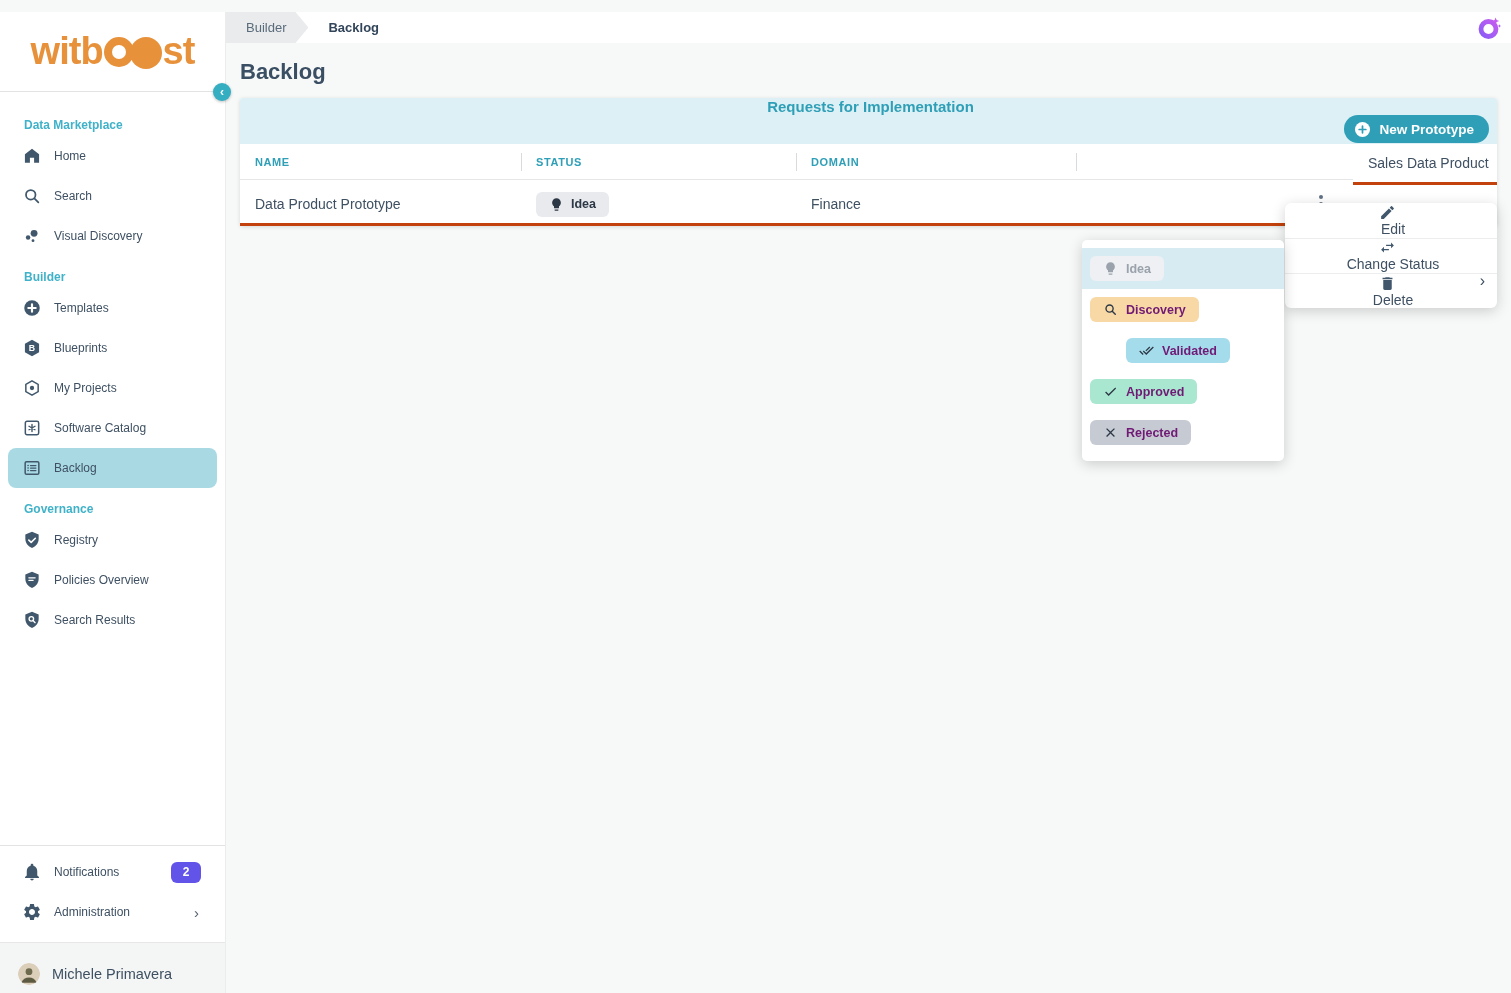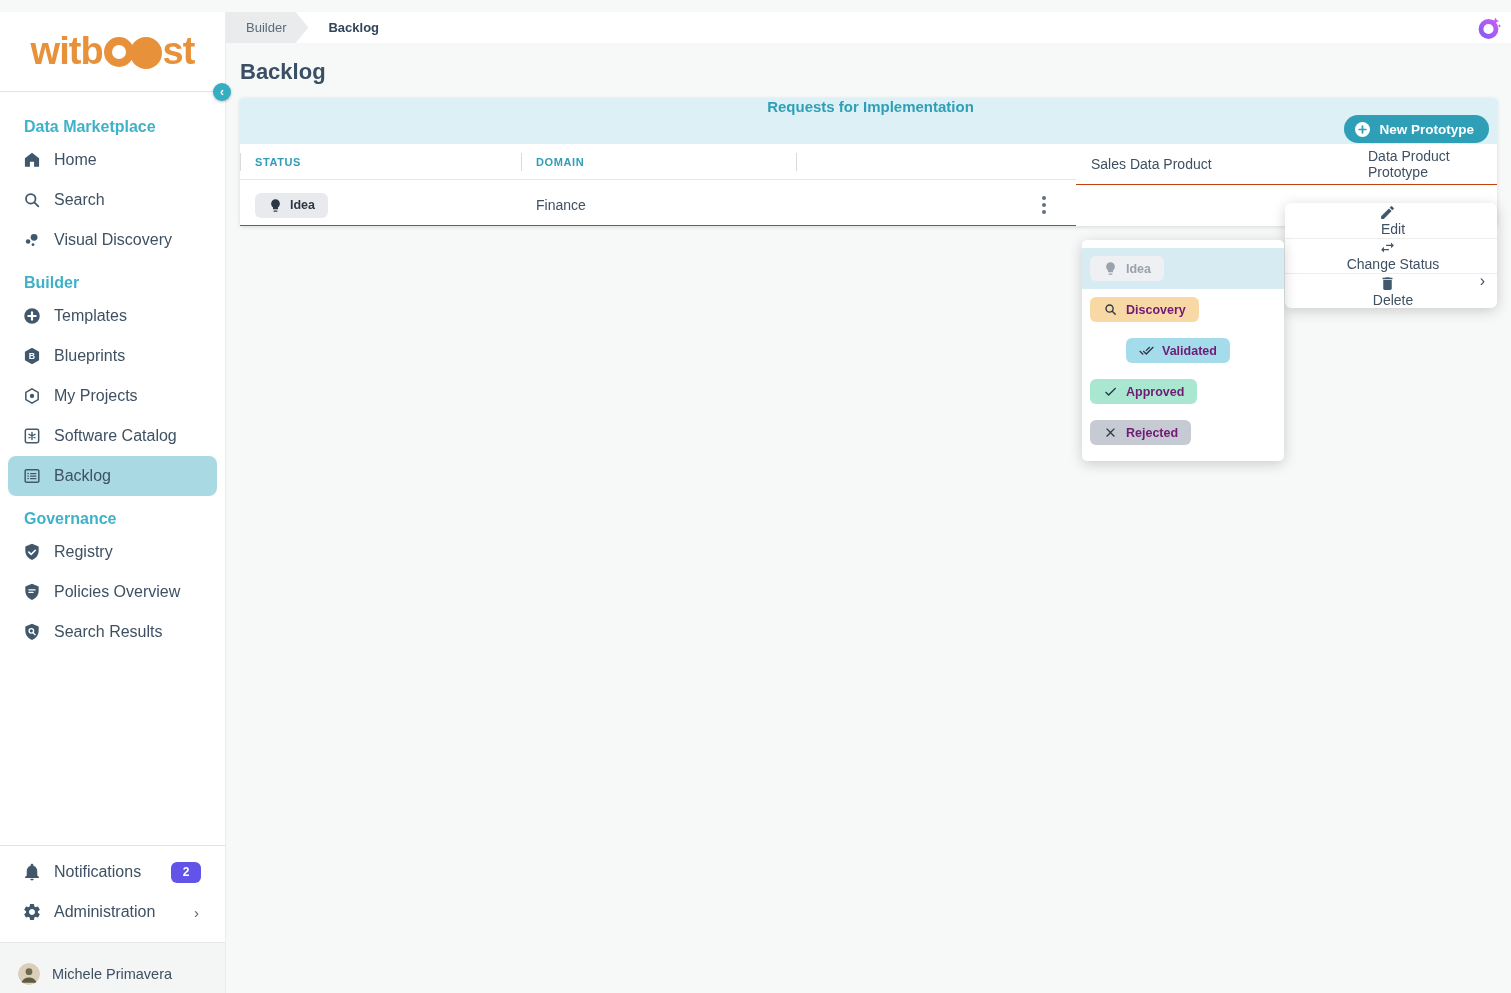--- a/index.html
+++ b/index.html
@@ -17,27 +17,27 @@
   .logo .oo { position:relative; width:58px; height:34px; display:inline-block; margin:0 1px; }
   .logo .o-ring { position:absolute; left:0; top:2px; width:30px; height:30px;
     border:8px solid #E8913B; border-radius:50%; }
   .logo .o-solid { position:absolute; right:0; top:2px; width:32px; height:32px;
     background:#E8913B; border-radius:50%; }
   .collapse-btn { position:absolute; top:71px; left:213px; width:18px; height:18px;
     border-radius:50%; background:#35AEC2; color:#fff; font-size:12px; font-weight:700;
     display:flex; align-items:center; justify-content:center; z-index:5; cursor:pointer;
     box-shadow:0 1px 3px rgba(0,0,0,.25); line-height:1; }
   .nav { flex:1 1 auto; padding-top:12px; overflow:hidden; }
-  .section-label { color:#3FB2C9; font-size:16px; font-weight:600; margin:14px 0 4px 24px; }
+  .section-label { color:#3FB2C9; font-size:12px; font-weight:600; margin:14px 0 4px 24px; }
   .nav-item { height:40px; margin:0 8px; border-radius:8px; display:flex; align-items:center;
     color:#3E5062; cursor:pointer; }
   .nav-item.active { background:#A9DAE4; }
   .nav-item .nicon { width:24px; height:24px; margin:0 10px 0 12px; display:flex;
     align-items:center; justify-content:center; color:#41586C; flex-shrink:0; }
-  .nav-item .nlabel { font-size:16px; font-weight:500; }
+  .nav-item .nlabel { font-size:12px; font-weight:500; }
   .sidebar-bottom { border-top:1px solid #e3e3e3; padding:6px 0 10px 0; }
   .badge-count { margin-left:auto; margin-right:16px; background:#6254E8; color:#fff;
     font-size:12px; font-weight:600; min-width:30px; height:21px; border-radius:6px;
     display:flex; align-items:center; justify-content:center; padding:0 8px; }
   .chev { margin-left:auto; margin-right:18px; color:#55626e; font-size:15px; }
   .user-footer { height:63px; background:#F4F5F5; border-top:1px solid #e7e7e7;
     display:flex; align-items:center; padding-left:18px; cursor:pointer; }
   .avatar { width:22px; height:22px; border-radius:50%; overflow:hidden; margin-right:12px;
     flex-shrink:0; }
   .user-name { font-size:14.5px; color:#3E5062; font-weight:500; }
@@ -63,21 +63,21 @@
   .btn-new { margin-left:auto; height:28px; background:#2E9FB7; color:#fff; border:none;
     border-radius:15px; font-size:13.5px; font-weight:600; display:flex; align-items:center;
     gap:7px; padding:0 15px 0 9px; cursor:pointer; font-family:inherit; }
   .tbl { display:grid; grid-template-columns:281px 275px 280px 277px 1fr; }
   .th { height:36px; display:flex; align-items:center; padding-left:15px; color:#2E9FB7;
     font-size:11px; font-weight:700; letter-spacing:.6px; border-bottom:1px solid #e4e6e8;
     position:relative; }
   .th.sep::before { content:""; position:absolute; left:0; top:9px; width:1px; height:18px;
     background:#d8dbde; }
   .td { height:41px; display:flex; align-items:center; padding-left:15px; color:#3E5062;
-    font-size:14px; border-bottom:1px solid #c2410c; }
+    font-size:14px; border-bottom:3px solid #c2410c; }
   .td.actions { justify-content:flex-end; padding-right:24px; }
   .status-badge { display:inline-flex; align-items:center; gap:7px; background:#E8EAEE;
     border-radius:6px; padding:5px 13px; font-size:12.5px; font-weight:600; color:#2C3845; }
   .kebab { display:flex; flex-direction:column; gap:3px; cursor:pointer; padding:4px 6px; }
   .kebab i { width:4px; height:4px; border-radius:50%; background:#5F7184; display:block; }
 
   
   .ctx-menu { position:absolute; left:1285px; top:203px; width:212px; background:#fff;
     border-radius:6px; box-shadow:0 3px 14px rgba(0,0,0,.18); z-index:20; overflow:hidden; }
   .ctx-item { height:35px; display:flex; align-items:center; padding:0 12px 0 16px;
@@ -296,20 +296,21 @@
                 <svg width="19" height="19" viewBox="0 0 24 24">
                   <circle cx="12" cy="12" r="9.5" fill="#fff"></circle>
                   <path d="M12 7.8v8.4M7.8 12h8.4" stroke="#2E9FB7" stroke-width="2.2" stroke-linecap="round"></path>
                 </svg>
               </span>
             <span>New Prototype</span>
           </button>
         </div>
 
         <div class="tbl">
+          <div class="th">NAME</div>
           <div class="th sep">STATUS</div>
           <div class="th sep">DOMAIN</div>
           <div class="th sep"></div>
 
           <div class="td">Sales Data Product</div>
           <div class="td">Data Product Prototype</div>
           <div class="td">
             <span class="status-badge" style="background-color: rgb(232, 234, 238);">
               <span>
                   <svg width="15" height="15" viewBox="0 0 24 24">

